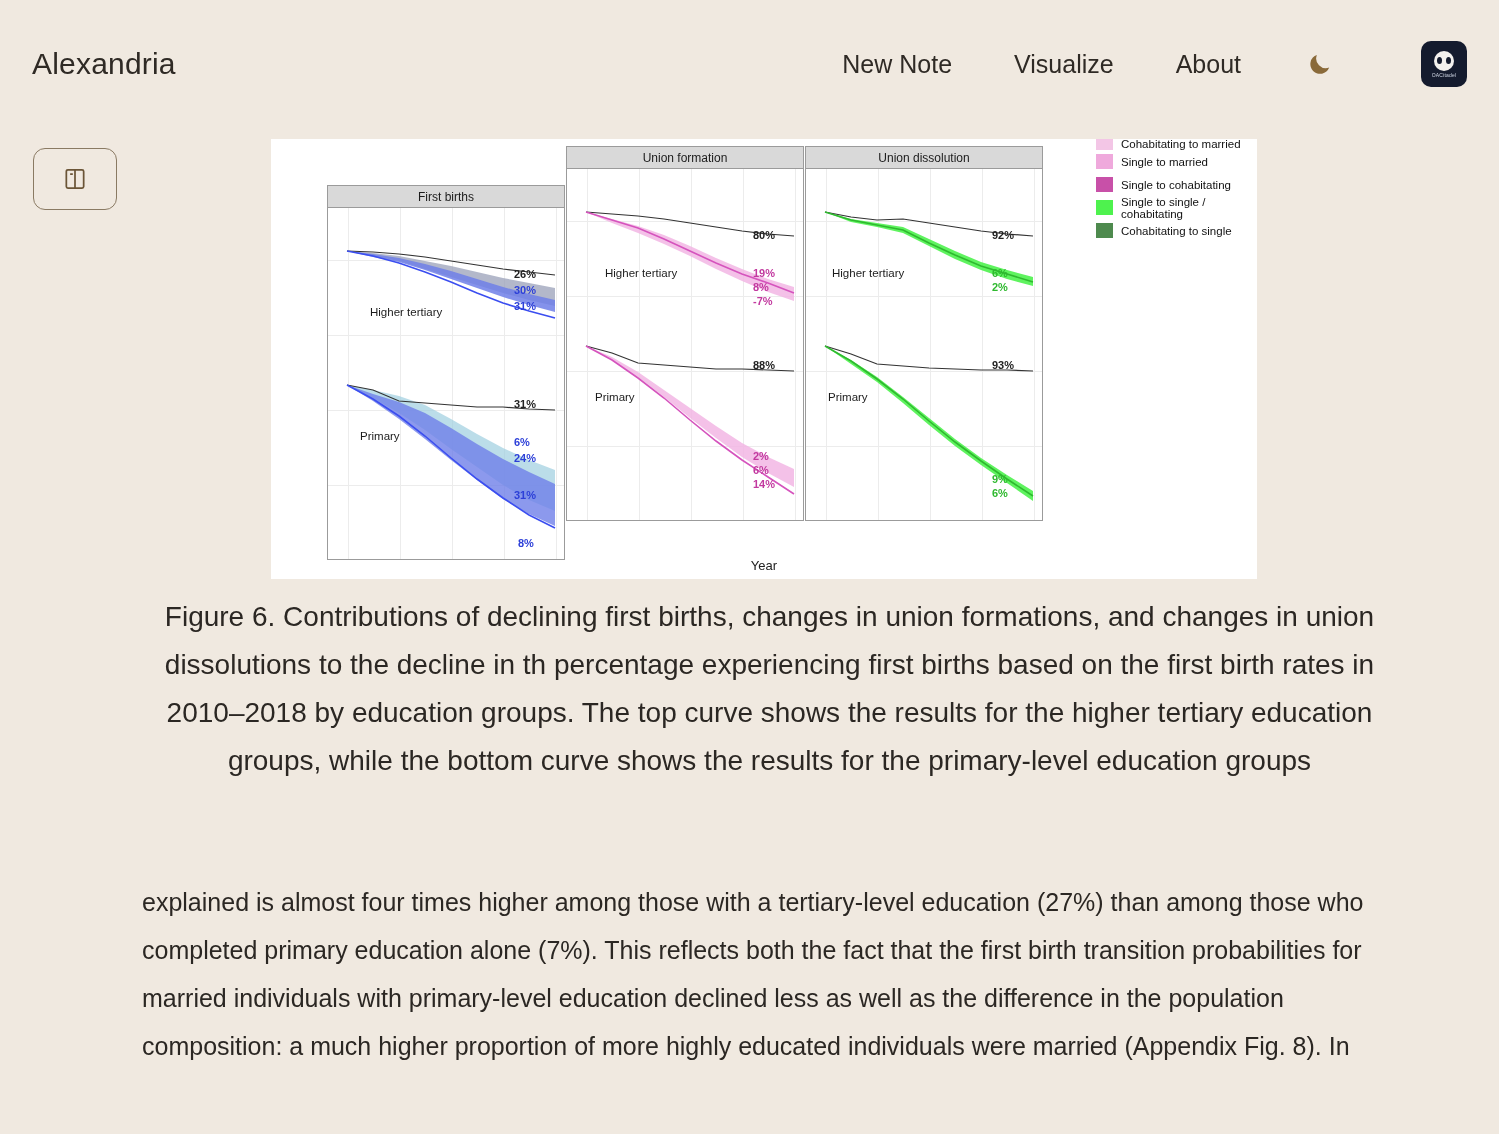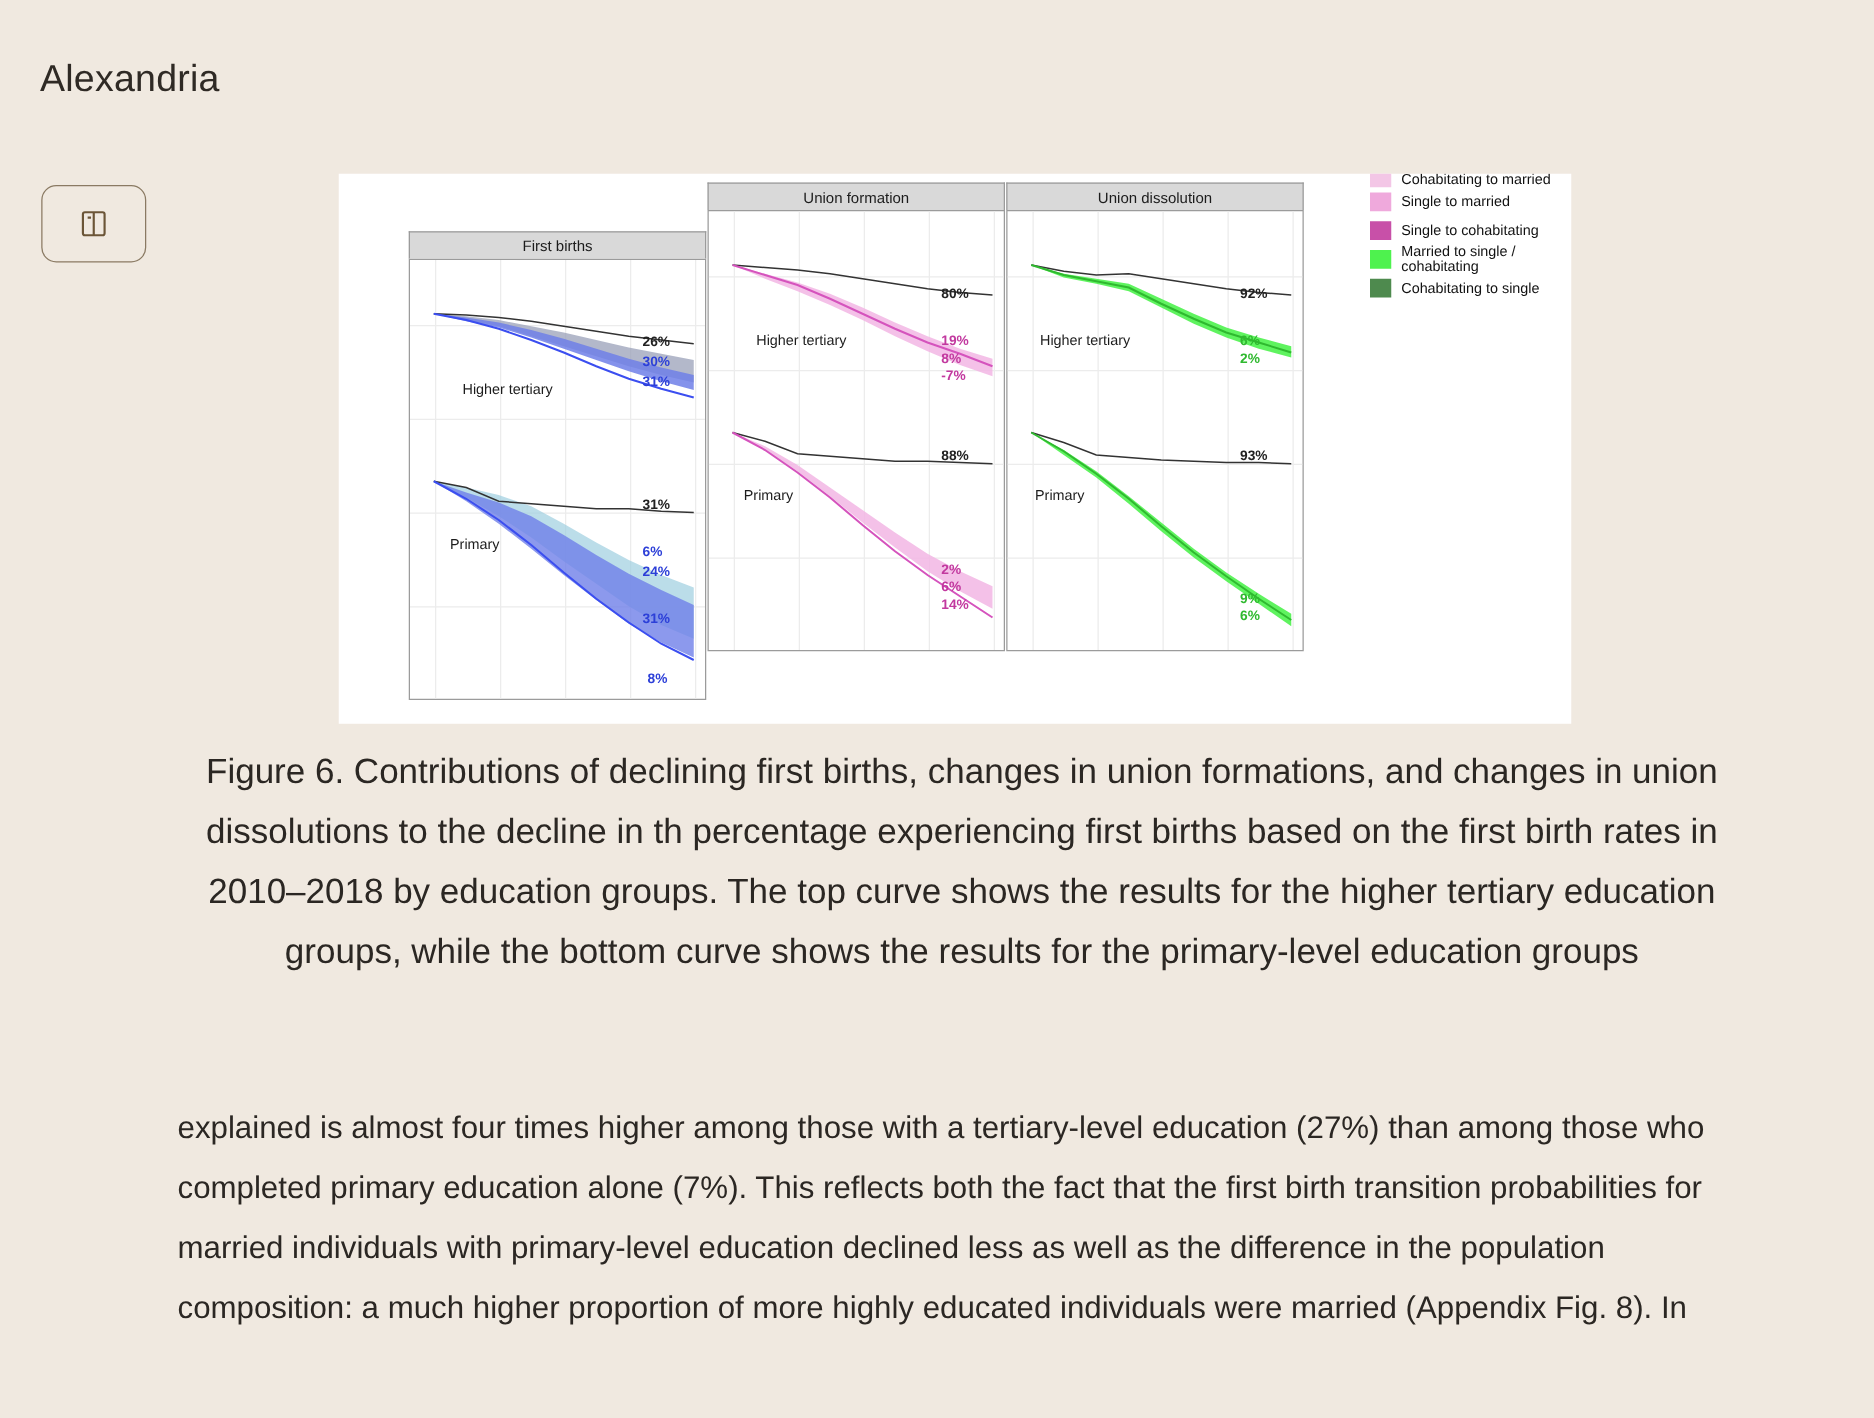--- a/index.html
+++ b/index.html
@@ -248,36 +248,51 @@
     font-size: 25px;
     line-height: 48px;
     color: #2b2723;
   }
 </style>
 </head>
 <body>
 
 <div class="topbar">
   <div class="brand">Alexandria</div>
+  <div class="nav">
+    <a class="nav-link">New Note</a>
+    <a class="nav-link">Visualize</a>
+    <a class="nav-link">About</a>
+    <div class="nav-icon-btn">
+      <svg class="moon" viewBox="0 0 24 24">
+        <path d="M20.5 15.3A9 9 0 0 1 9.1 3.6a9 9 0 1 0 11.4 11.7z" fill="#8a6a3a"></path>
+      </svg>
+    </div>
+    <div class="avatar">
+      <div class="glyph"></div>
+      <div class="cap">OACitadel</div>
+    </div>
+  </div>
 </div>
 
 <div class="side-tool">
   <svg class="book-icon" viewBox="0 0 24 24" fill="none" stroke="#6b5537" stroke-width="1.6">
     <rect x="4" y="3.5" width="16" height="17" rx="1.5"></rect>
     <line x1="12" y1="3.5" x2="12" y2="20.5"></line>
     <line x1="7.5" y1="7.5" x2="10" y2="7.5"></line>
   </svg>
 </div>
 
 <div class="doc">
 
   <div class="figure-wrap">
     <div class="chart">
 
       <div class="ylabel">% experiencing first birth</div>
+      <div class="xlabel">Year</div>
 
       <div class="panel" style="left:56px; width:238px;margin-top:39px;">
         <div class="panel-strip">First births</div>
         <div class="panel-plot">
 
           <div class="gridline" style="top:277px"></div>
           <div class="gridline" style="top:202px"></div>
           <div class="gridline" style="top:127px"></div>
           <div class="gridline" style="top:52px"></div>
           <div class="gridline-v" style="left:20px"></div>
@@ -408,21 +423,21 @@
         <div class="legend-row">
           <span class="legend-swatch" style="background:#efa9dc"></span>
           <span>Single to married</span>
         </div>
         <div class="legend-row">
           <span class="legend-swatch" style="background:#c850a8"></span>
           <span>Single to cohabitating</span>
         </div>
         <div class="legend-row">
           <span class="legend-swatch" style="background:#4ef24e"></span>
-          <span>Married to single / cohabitating</span>
+          <span>Single to single / cohabitating</span>
         </div>
         <div class="legend-row">
           <span class="legend-swatch" style="background:#4e8a4e"></span>
           <span>Cohabitating to single</span>
         </div>
       </div>
 
     </div>
   </div>
 

